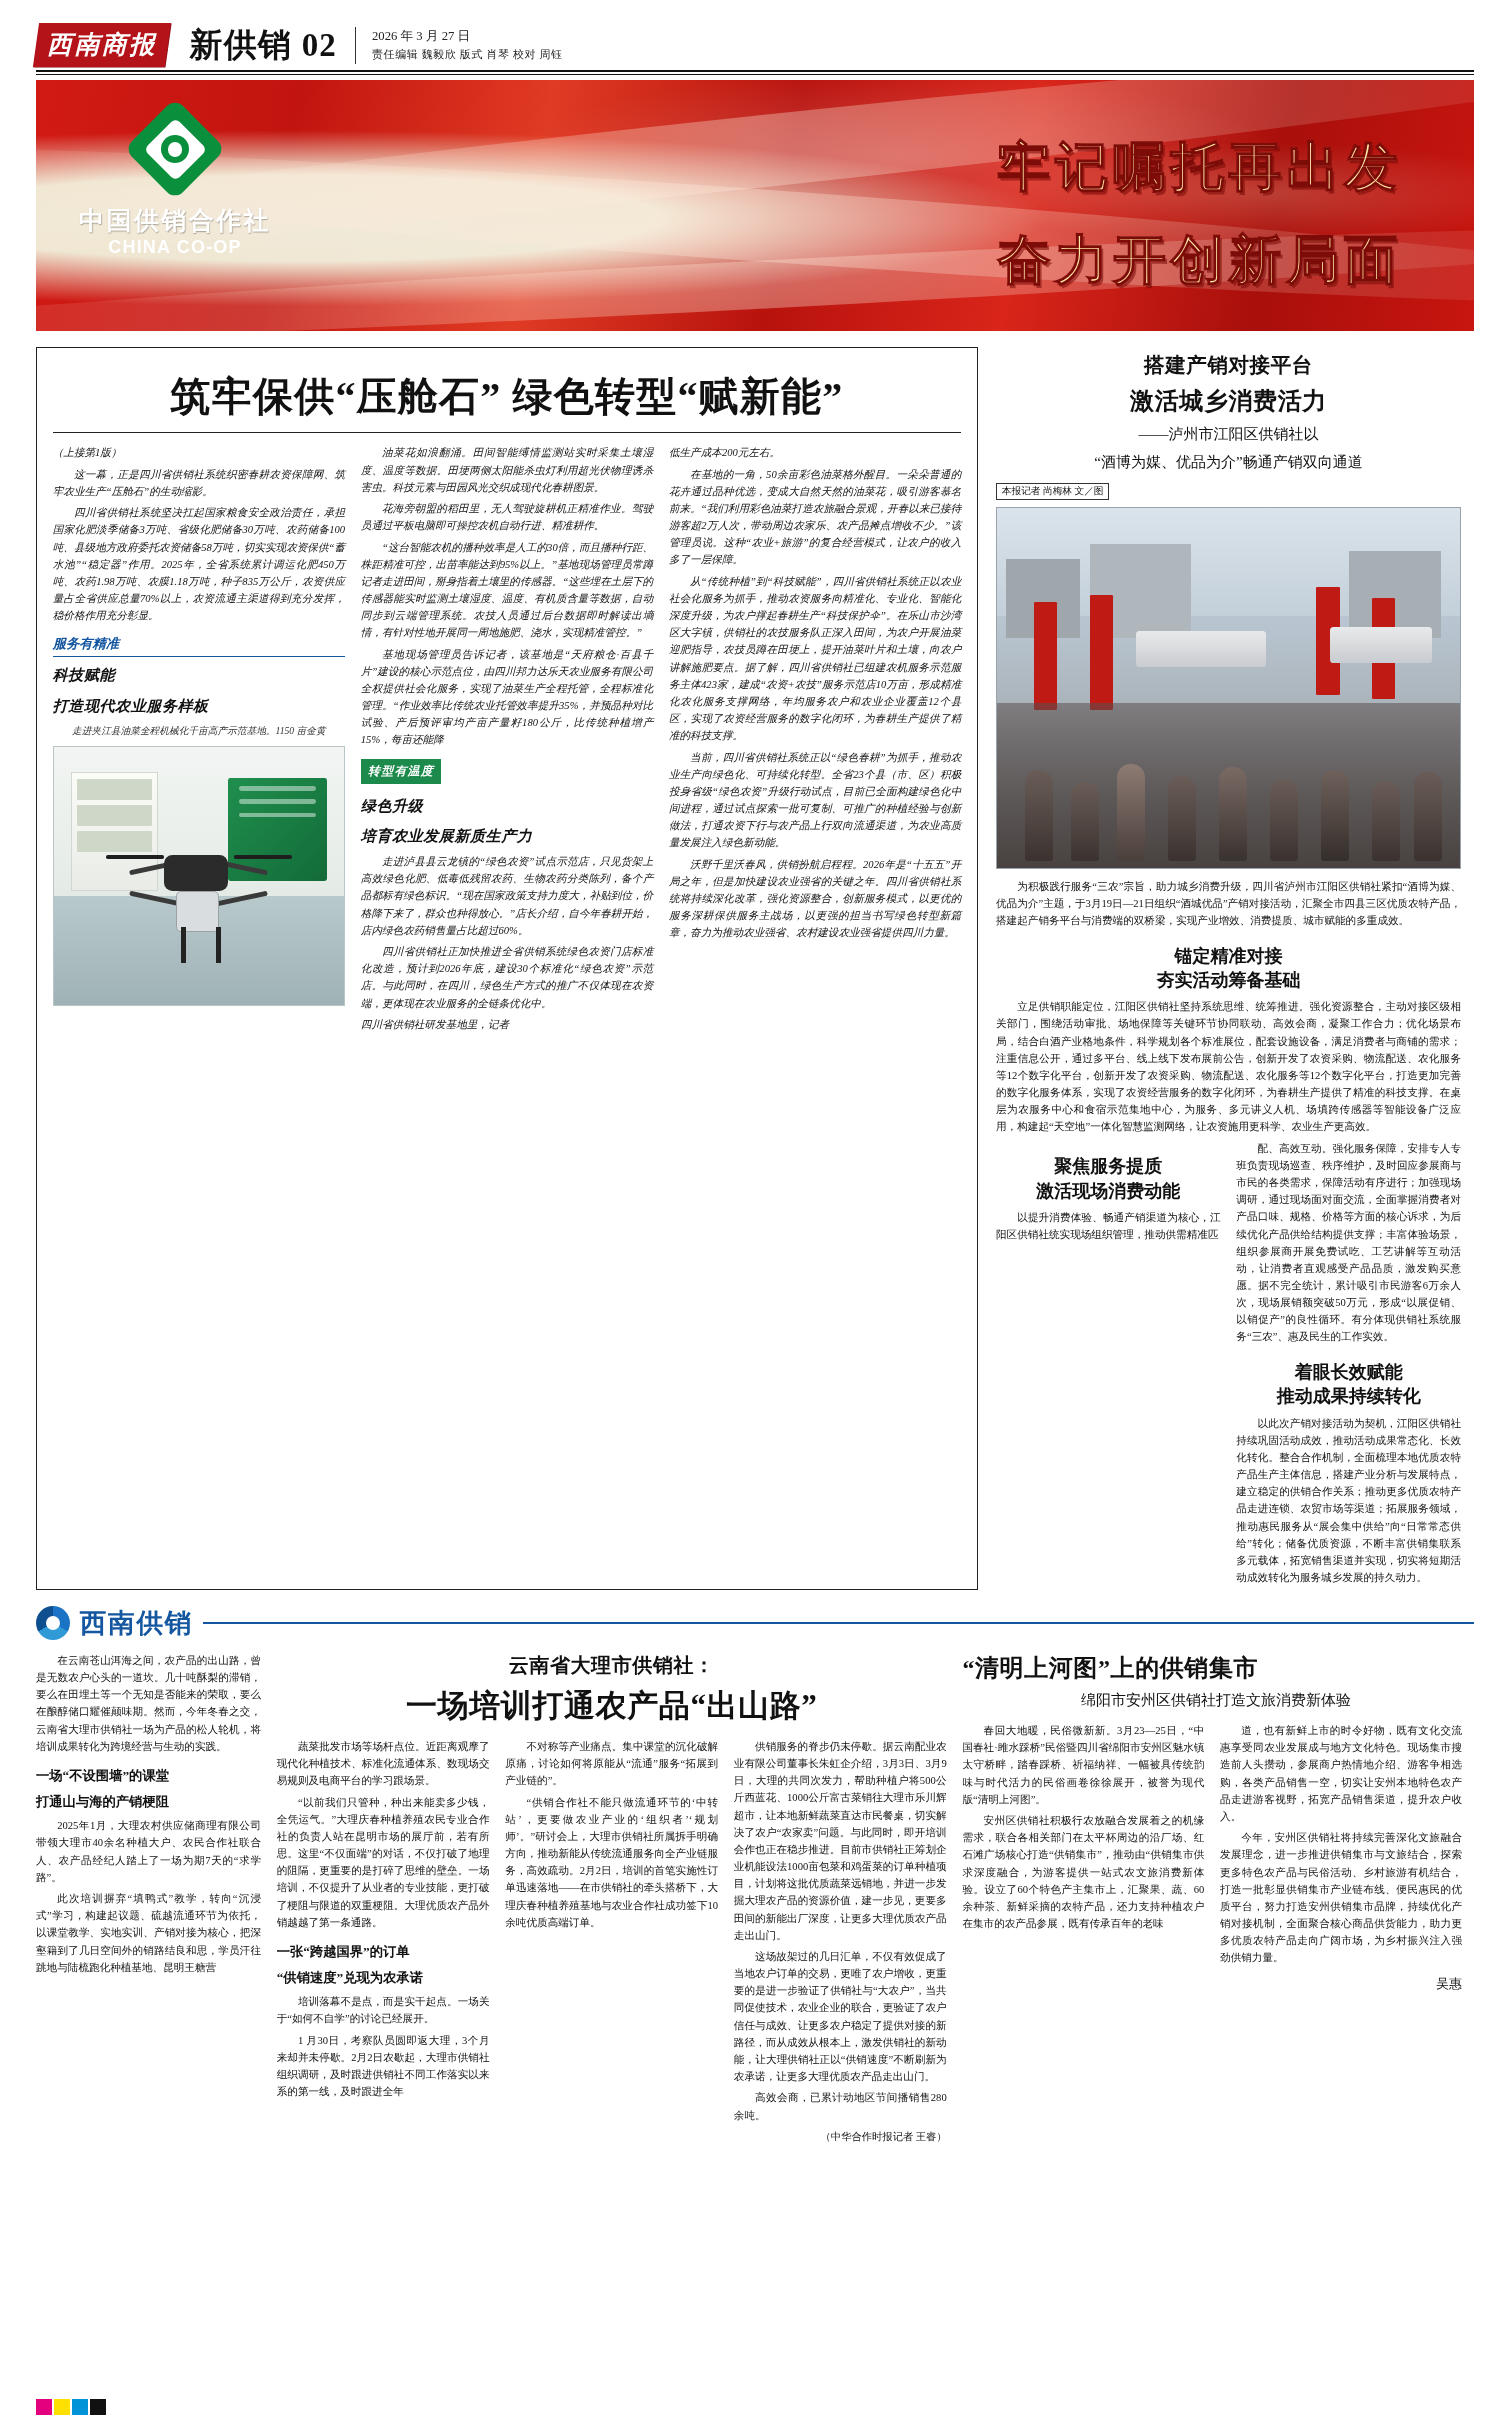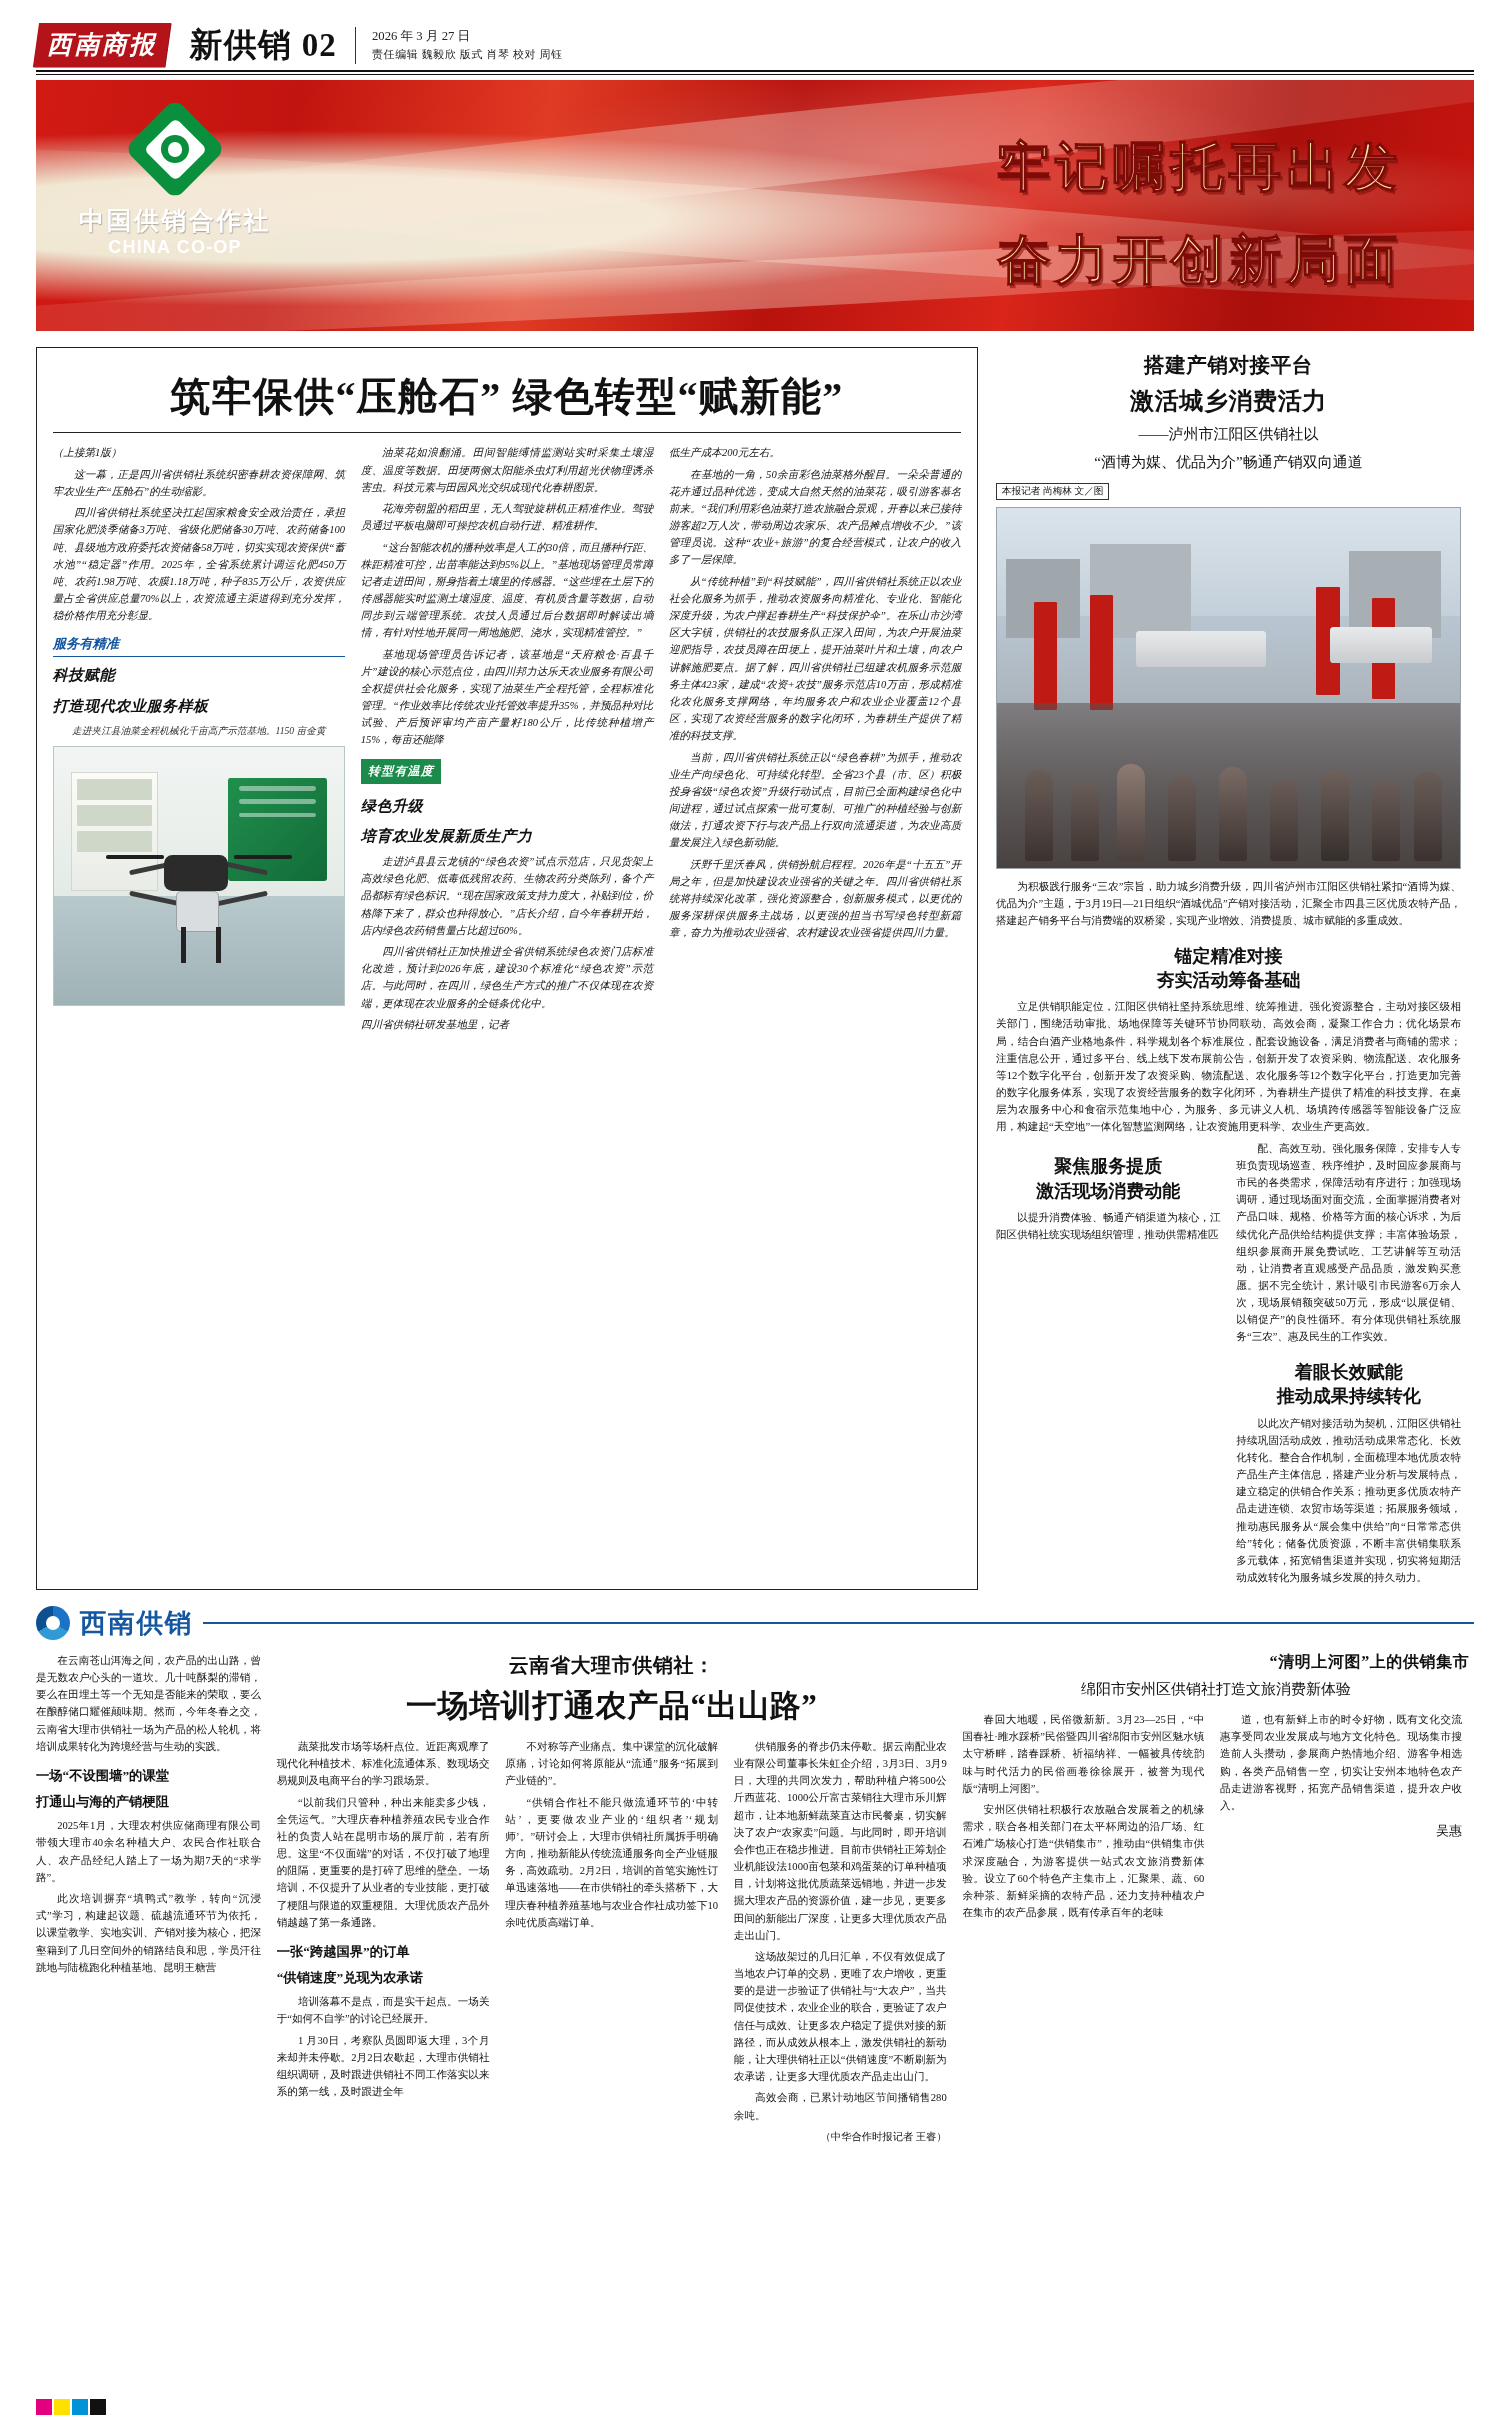--- a/index.html
+++ b/index.html
@@ -186,21 +186,21 @@
     background:#fff; border-radius:50%; }
   .brand-name { font-size:26.6px; font-weight:bold; color:#1457a0; letter-spacing:1.8px; }
   .brand-rule { flex:1; height:1.8px; background:#1457a0; }
 
   .lower-grid { display:flex; margin-top:11px; gap:15.7px; }
   .lcol { font-size:10.6px; line-height:1.62; text-align:justify; }
   .lcol p { margin:0 0 4.2px 0; text-indent:2em; }
   .lcol .sub-head { font-weight:bold; font-size:13.3px; margin:9.7px 0 4.8px 0;}
   .mid-head-1 { text-align:center; font-size:20px; font-weight:bold; letter-spacing:0.6px;}
   .mid-head-2 { text-align:center; font-size:31px; font-weight:bold; margin-top:6px; letter-spacing:0.6px;}
-  .right-lower-head1 { text-align:right; font-size:16px; font-weight:bold; letter-spacing:0.6px;}
+  .right-lower-head1 { text-align:left; font-size:24px; font-weight:bold; letter-spacing:0.6px;}
   .right-lower-head2 { text-align:center; font-size:15px; margin-top:7.2px; }
   .sig { text-align:right; font-size:13px; margin-top:6px;}
   .credit { text-align:right; font-size:10.3px; margin-top:4.8px; }
 
   .colorbar { position:absolute; left:36px; bottom:11px; display:flex; gap:2.4px; }
   .colorbar div { width:15.7px; height:15.7px; }
 </style>
 </head>
 <body>
 
@@ -422,20 +422,21 @@
         <div style="width:507px;">
           <div class="right-lower-head1">“清明上河图”上的供销集市</div>
           <div class="right-lower-head2">绵阳市安州区供销社打造文旅消费新体验</div>
           <div style="display:flex; gap:15.7px; margin-top:12px;">
             <div class="lcol" style="width:242px;">
               <p>春回大地暖，民俗微新新。3月23—25日，“中国春社·雎水踩桥”民俗暨四川省绵阳市安州区魅水镇太守桥畔，踏春踩桥、祈福纳祥、一幅被具传统韵味与时代活力的民俗画卷徐徐展开，被誉为现代版“清明上河图”。</p>
               <p>安州区供销社积极行农放融合发展着之的机缘需求，联合各相关部门在太平杯周边的沿厂场、红石滩广场核心打造“供销集市”，推动由“供销集市供求深度融合，为游客提供一站式农文旅消费新体验。设立了60个特色产主集市上，汇聚果、蔬、60余种茶、新鲜采摘的农特产品，还力支持种植农户在集市的农产品参展，既有传承百年的老味</p>
             </div>
             <div class="lcol" style="width:242px;">
               <p class="noind">道，也有新鲜上市的时令好物，既有文化交流惠享受同农业发展成与地方文化特色。现场集市搜造前人头攒动，参展商户热情地介绍、游客争相选购，各类产品销售一空，切实让安州本地特色农产品走进游客视野，拓宽产品销售渠道，提升农户收入。</p>
+              <p>今年，安州区供销社将持续完善深化文旅融合发展理念，进一步推进供销集市与文旅结合，探索更多特色农产品与民俗活动、乡村旅游有机结合，打造一批彰显供销集市产业链布线、便民惠民的优质平台，努力打造安州供销集市品牌，持续优化产销对接机制，全面聚合核心商品供货能力，助力更多优质农特产品走向广阔市场，为乡村振兴注入强劲供销力量。</p>
               <div class="sig">吴惠</div>
             </div>
           </div>
         </div>
       </div>
     </div>
   </div>
 
   <div class="colorbar">
     <div style="background:#e3007f"></div>

